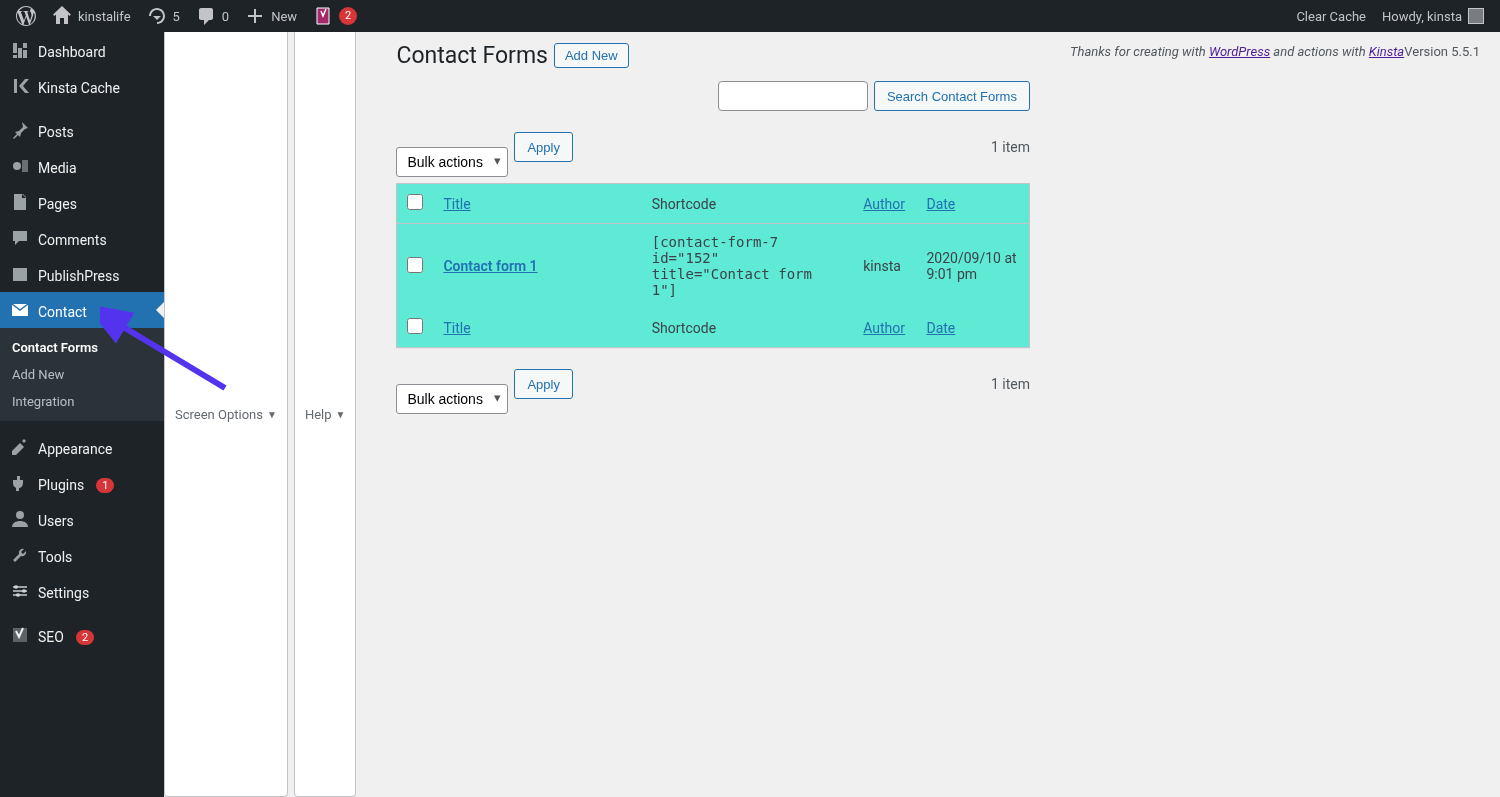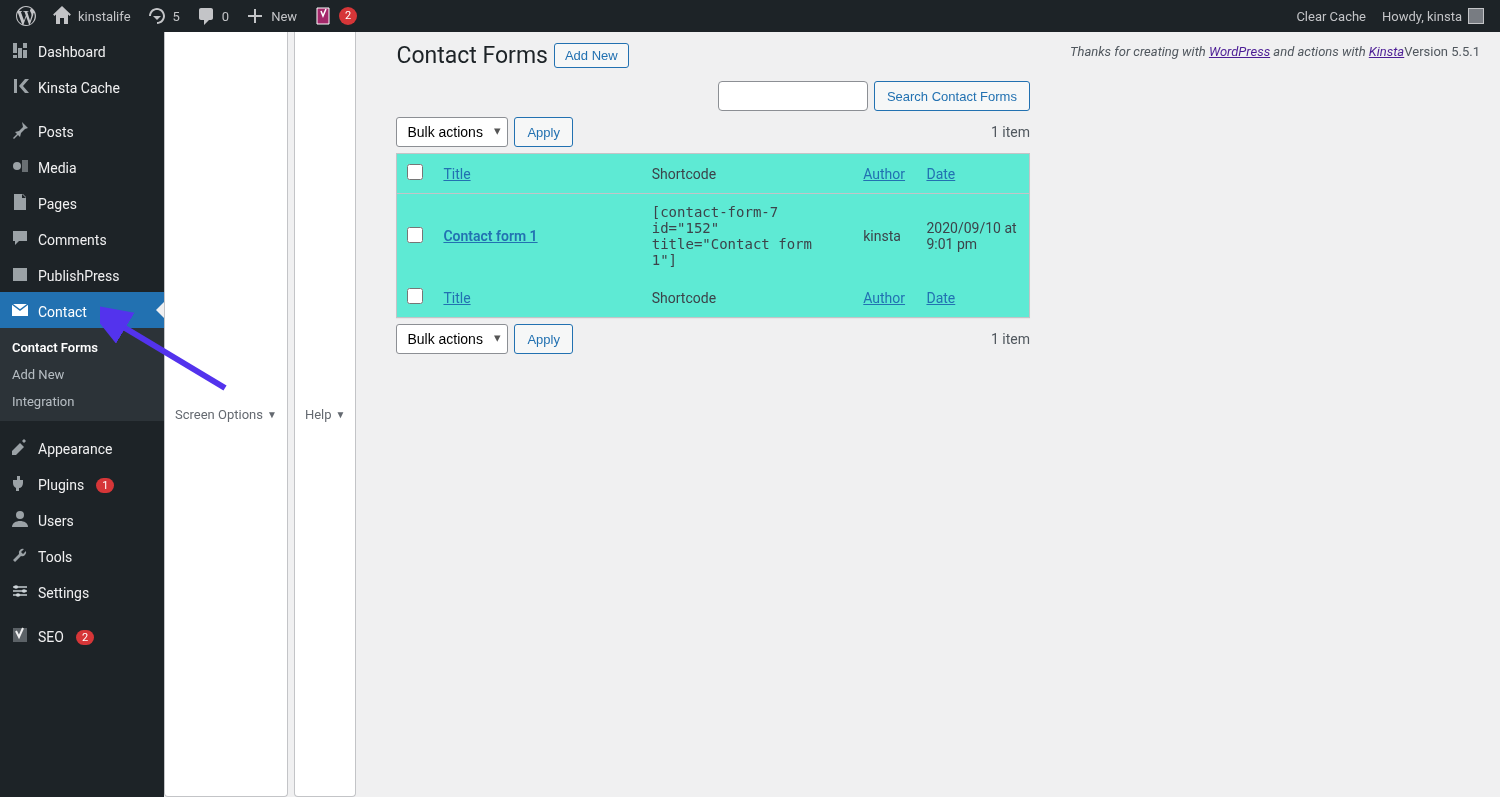--- a/index.html
+++ b/index.html
@@ -37,21 +37,21 @@
     .page-title { font-size: 23px; font-weight: 400; color: #1d2327; }
     .btn-add { border: 1px solid #2271b1; color: #2271b1; background: #f6f7f7; padding: 4px 10px; border-radius: 3px; font-size: 13px; cursor: pointer; }
     
     .search-row { display: flex; justify-content: flex-end; gap: 6px; margin-bottom: 6px; }
     .search-input { border: 1px solid #8c8f94; border-radius: 4px; padding: 4px 8px; width: 150px; height: 30px; }
     .btn-secondary { border: 1px solid #2271b1; color: #2271b1; background: #f6f7f7; padding: 4px 12px; border-radius: 3px; font-size: 13px; cursor: pointer; height: 30px; }
     
     .tablenav { display: flex; justify-content: space-between; align-items: center; margin: 6px 0; }
     .bulk-actions { display: flex; gap: 6px; align-items: center; }
     .select { border: 1px solid #8c8f94; border-radius: 3px; padding: 2px 24px 2px 10px; height: 30px; font-size: 14px; background: #fff; appearance: none; position: relative; }
-    .select-wrap { position: relative; }
+    .select-wrap { position: relative; margin-top: 30px; }
     .select-wrap::after { content: "▾"; position: absolute; right: 8px; top: 6px; pointer-events: none; color: #555; }
     .count { color: #50575e; font-size: 14px; }
     
     table.wp-list { width: 100%; border: 1px solid #c3c4c7; border-collapse: collapse; background: #5eead4; box-shadow: 0 1px 1px rgba(0,0,0,0.04); }
     table.wp-list th, table.wp-list td { text-align: left; padding: 10px 10px; font-size: 14px; vertical-align: middle; }
     table.wp-list thead th, table.wp-list tfoot th { font-weight: 400; }
     table.wp-list thead th a, table.wp-list tfoot th a { color: #2271b1; }
     table.wp-list tbody tr { border-top: 1px solid #c3c4c7; }
     .check-col { width: 30px; }
     .check-col input { width: 16px; height: 16px; border-radius: 4px; }

